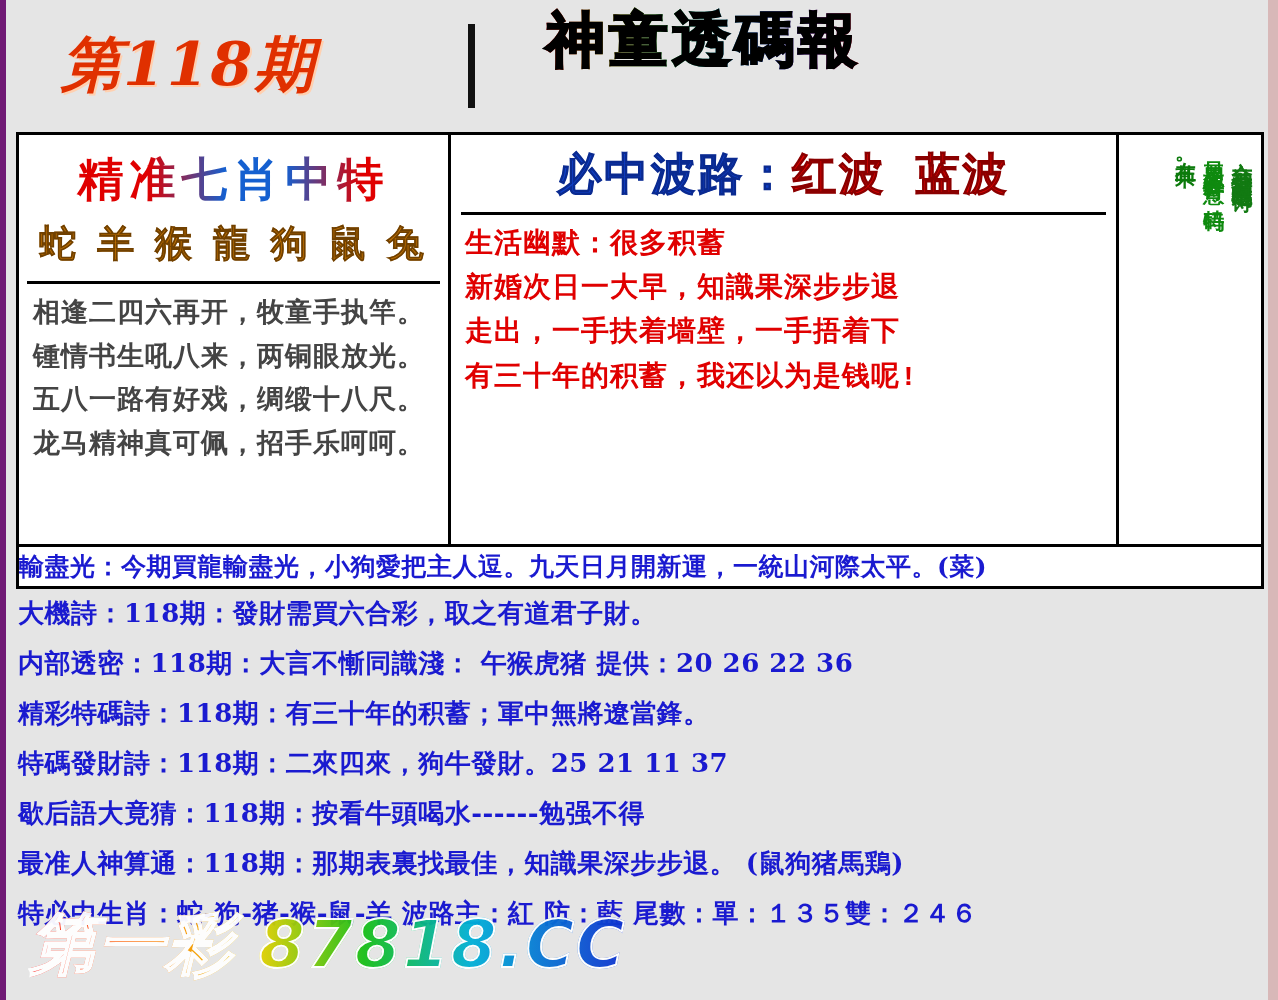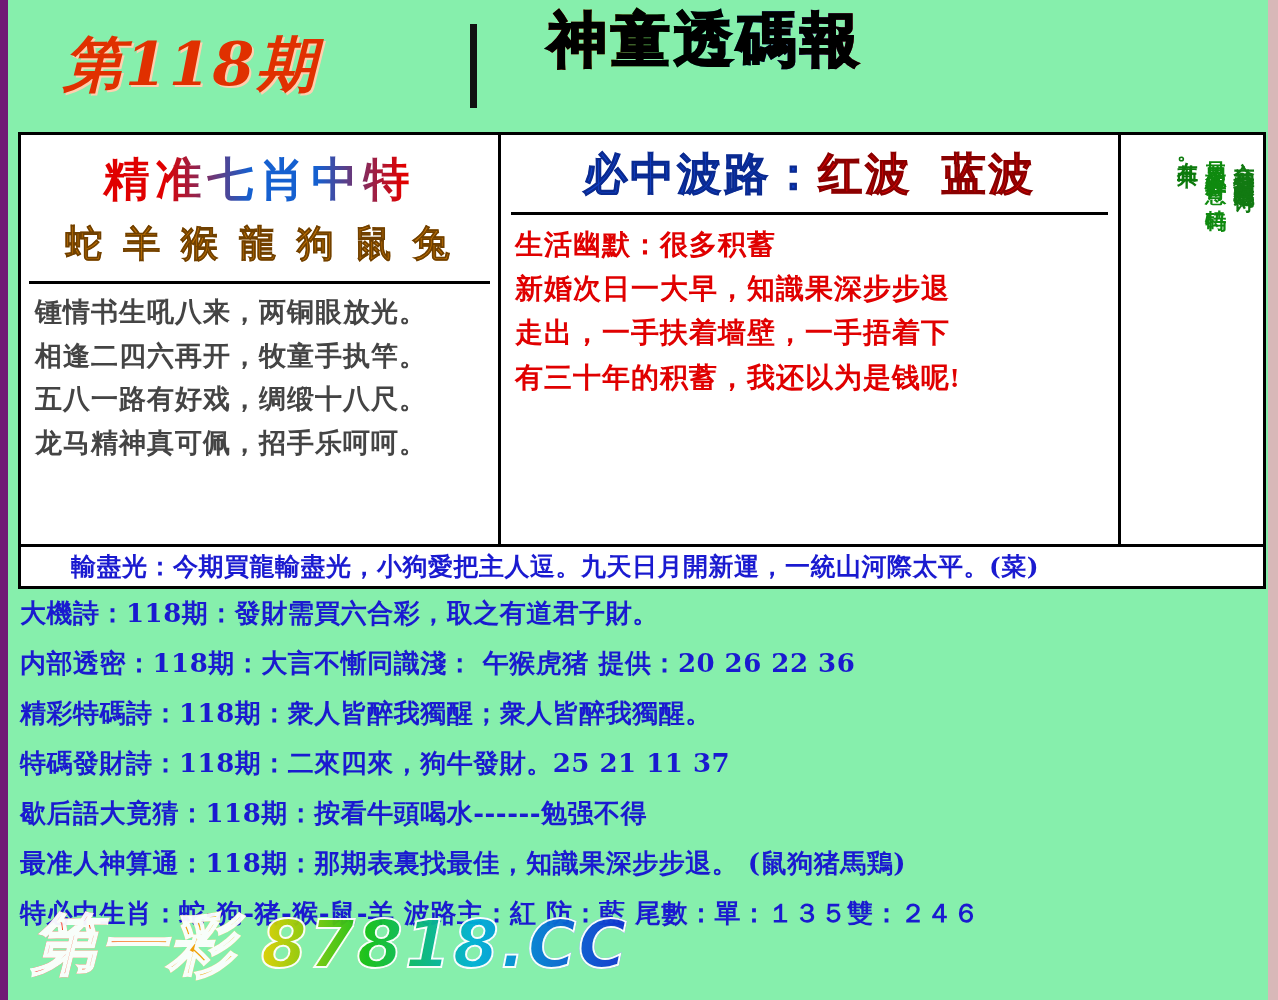--- a/index.html
+++ b/index.html
@@ -10,23 +10,23 @@
   body {
     width: 1278px;
     height: 1000px;
     font-family: "DejaVu Sans", "Liberation Sans", sans-serif;
     overflow: hidden;
   }
   #page {
     position: relative;
     width: 1278px;
     height: 1000px;
-    background: #86efac;
-    box-sizing: border-box;
-    border-left: 8px solid #701a75;
+    background: #e5e5e5;
+    box-sizing: border-box;
+    border-left: 6px solid #701a75;
     border-right: 10px solid #d8b8b8;
   }
   
   .header {
     position: absolute;
     left: 0; top: 0;
     width: 1278px;
     height: 128px;
   }
   .issue-title {
@@ -66,21 +66,21 @@
     position: absolute;
     left: 10px; top: 132px;
     width: 1248px;
     height: 415px;
     border: 3px solid #000;
     box-sizing: border-box;
     display: flex;
     background: #fff;
   }
   .panel-left {
-    width: 480px;
+    width: 432px;
     border-right: 3px solid #000;
     box-sizing: border-box;
     position: relative;
   }
   .panel-mid {
     flex: 1;
     border-right: 3px solid #000;
     box-sizing: border-box;
     position: relative;
   }
@@ -136,21 +136,21 @@
     color: #1040c8;
     -webkit-text-stroke: 1px #0a2a90;
   }
   .mp-title .red { color: #e00000; font-family: Liberation Mono, monospace; -webkit-text-stroke: 1px #8a0000; }
   .mp-rule {
     margin: 8px 10px 0 10px;
     border-top: 3px solid #000;
   }
   .mp-body {
     margin: 8px 14px 12px 14px;
-    font-family: Liberation Serif, serif;
+    font-family: Liberation Mono, monospace;
     font-size: 28px;
     font-weight: bold;
     line-height: 1.58;
     color: #e00000;
     letter-spacing: 1px;
   }
   .mp-body .line1 { color: #e00000; }
   
   .rp-cols {
     position: absolute;
@@ -186,24 +186,22 @@
     background: #fff;
     display: flex;
     align-items: center;
     overflow: hidden;
   }
   .rowbar span {
     font-family: "DejaVu Serif", "Liberation Serif", serif;
     font-size: 25px;
     font-weight: bold;
     color: #1a1ad0;
-    padding-left: 14px;
     letter-spacing: 0.5px;
     white-space: nowrap;
-    margin-left: 36px;
   }
   
   .lines {
     position: absolute;
     left: 12px; top: 600px;
     width: 1240px;
   }
   .line {
     font-family: "DejaVu Serif", "Liberation Serif", serif;
     font-size: 26px;
@@ -250,22 +248,22 @@
     <div class="main-title">神童透碼報</div>
   </div>
 
   <div class="panels">
 
     <div class="panel-left">
       <div class="lp-title">精准七肖中特</div>
       <div class="lp-zodiac">蛇 羊 猴 龍 狗 鼠 兔</div>
       <div class="lp-rule"></div>
       <div class="lp-poem">
+        <div>相逢二四六再开，牧童手执竿。</div>
         <div>锺情书生吼八来，两铜眼放光。</div>
-        <div>相逢二四六再开，牧童手执竿。</div>
         <div>五八一路有好戏，绸缎十八尺。</div>
         <div>龙马精神真可佩，招手乐呵呵。</div>
       </div>
     </div>
 
     <div class="panel-mid">
       <div class="mp-title">
         <span>必中波路：</span><span class="red">红波 蓝波</span>
       </div>
       <div class="mp-rule"></div>
@@ -286,21 +284,21 @@
     </div>
   </div>
 
   <div class="rowbar">
     <span>輸盡光：今期買龍輸盡光，小狗愛把主人逗。九天日月開新運，一統山河際太平。(菜)</span>
   </div>
 
   <div class="lines">
     <div class="line">大機詩：118期：發財需買六合彩，取之有道君子財。</div>
     <div class="line">内部透密：118期：大言不慚同識淺：  午猴虎猪 提供：20 26 22 36</div>
-    <div class="line">精彩特碼詩：118期：衆人皆醉我獨醒；衆人皆醉我獨醒。</div>
+    <div class="line">精彩特碼詩：118期：有三十年的积蓄；軍中無將遼當鋒。</div>
     <div class="line">特碼發財詩：118期：二來四來，狗牛發財。25 21 11 37</div>
     <div class="line">歇后語大竟猜：118期：按看牛頭喝水------勉强不得</div>
     <div class="line">最准人神算通：118期：那期表裏找最佳，知識果深步步退。 (鼠狗猪馬鶏)</div>
     <div class="line last">特必中生肖：蛇-狗-猪-猴-鼠-羊 波路主：紅 防：藍 尾數：單：１３５雙：２４６</div>
   </div>
 
   <div class="watermark">
     <div class="wm-text">第一彩 87818.CC</div>
   </div>
 

